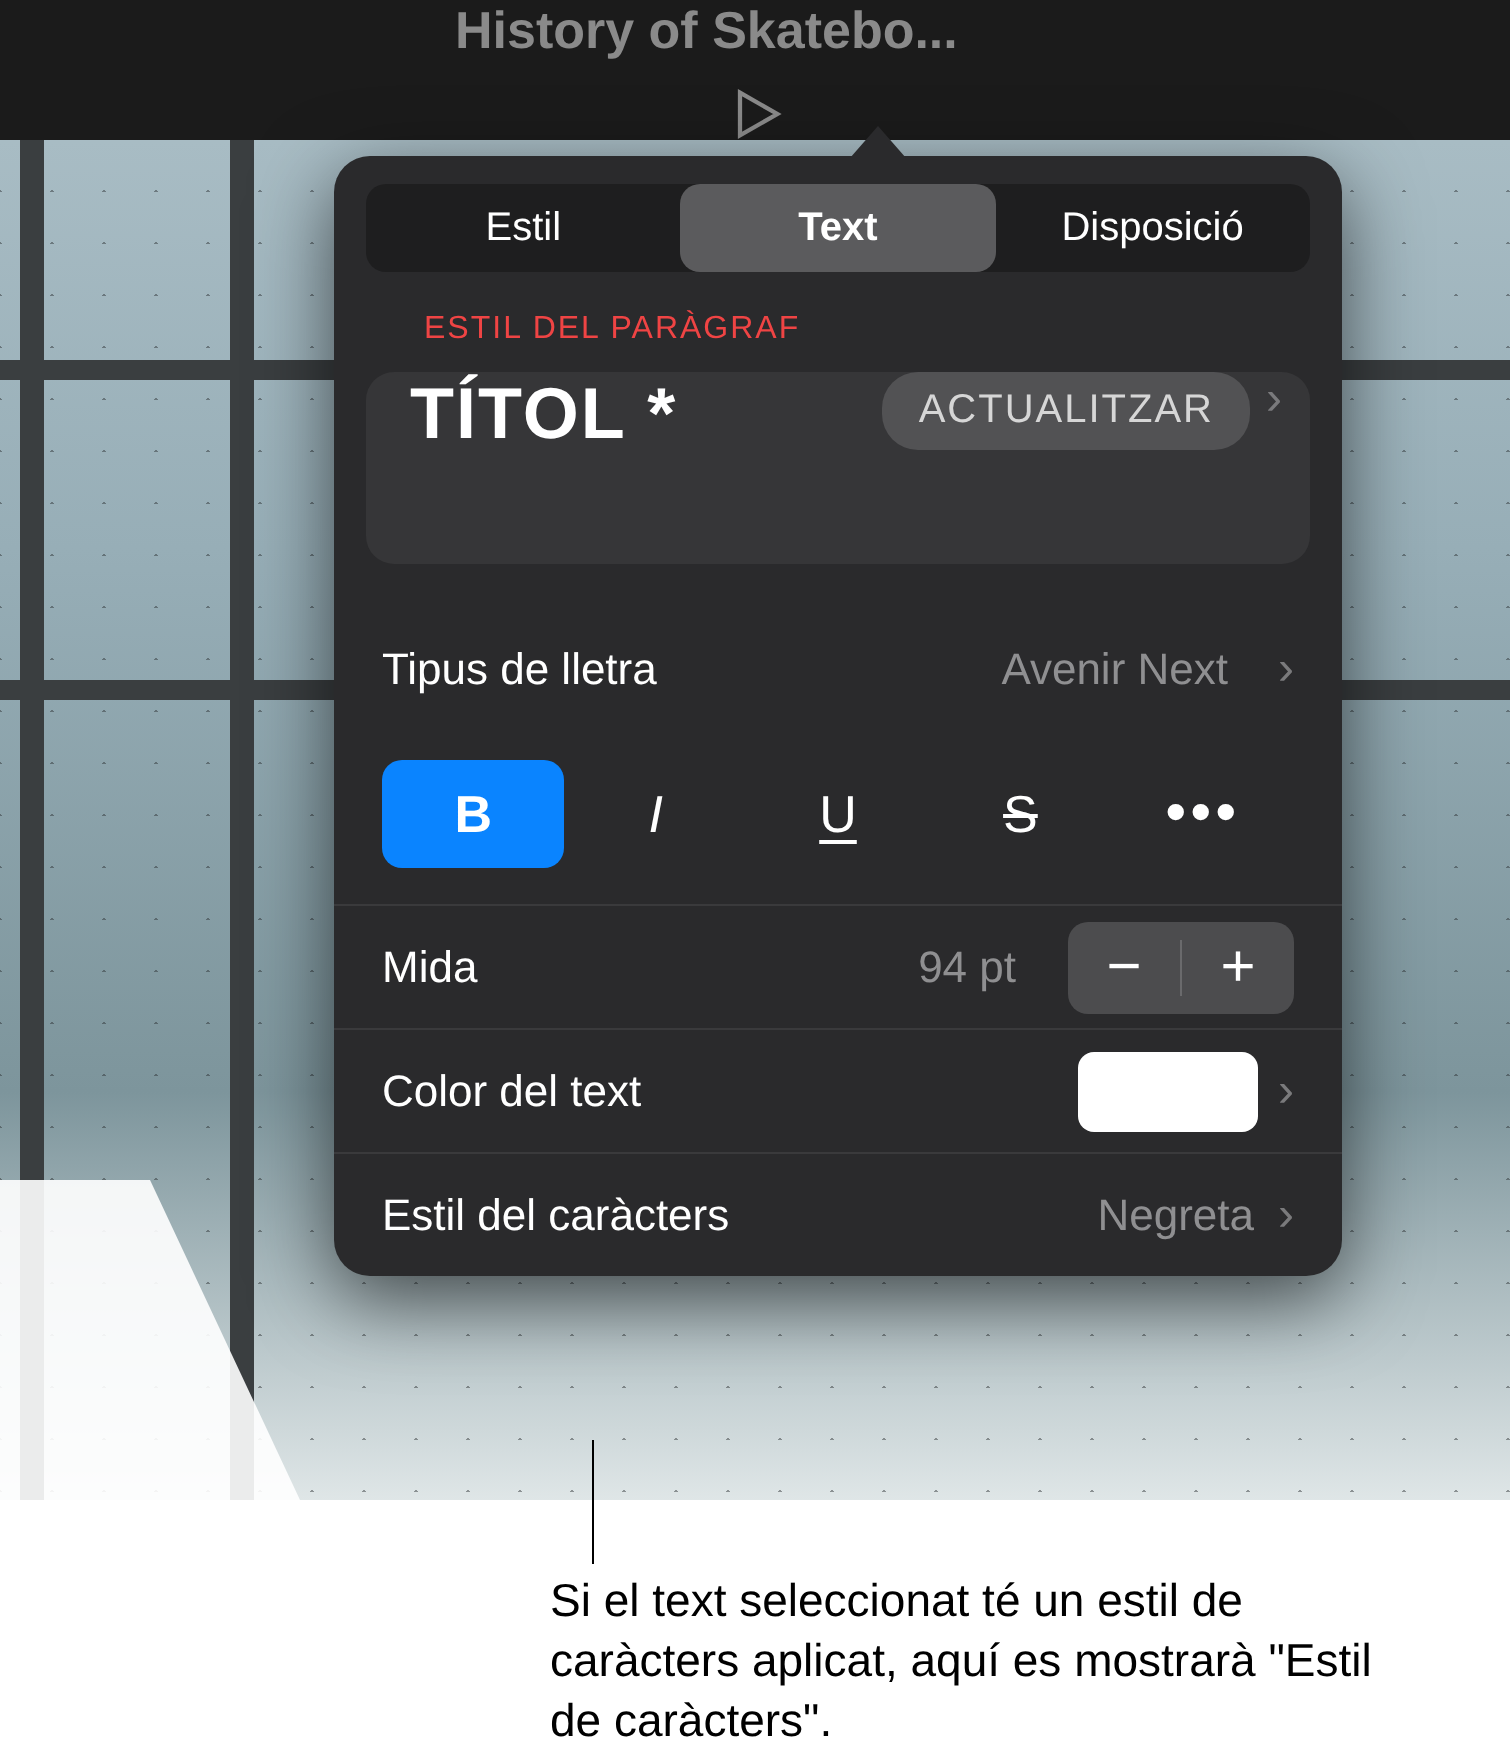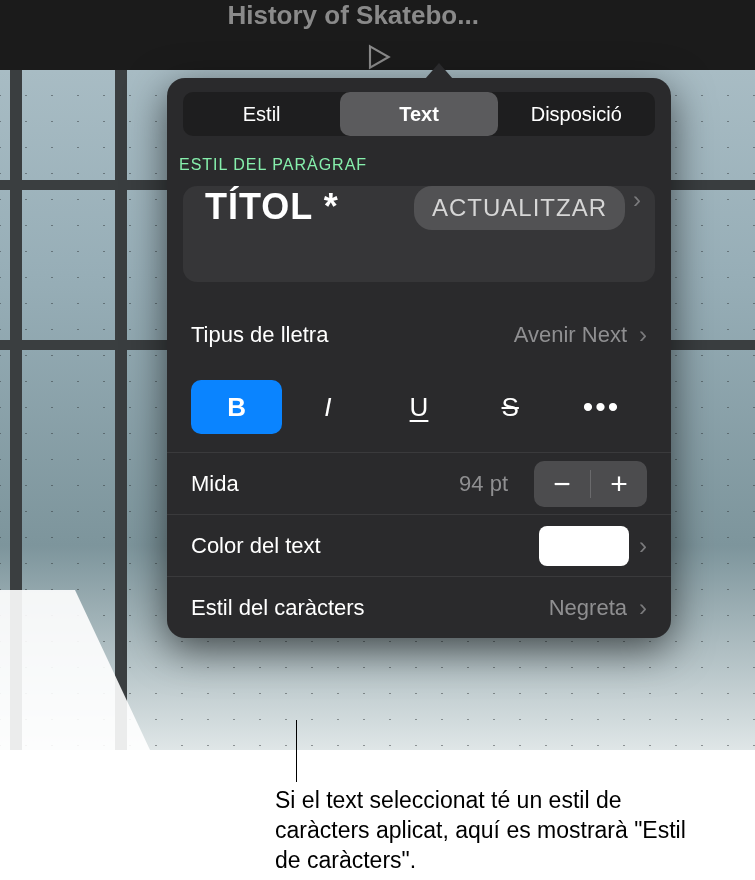--- a/index.html
+++ b/index.html
@@ -110,24 +110,24 @@
     font-size:20px;
     font-weight:400;
   }
   .seg-item.active {
     background:#5b5b5d;
     border-radius:10px;
     margin:0;
     font-weight:600;
   }
   .section-label {
-    color:#86efac;
+    color:#ef4444;
     font-size:16px;
     letter-spacing:1px;
-    padding: 0 28px 12px 12px;
+    padding: 0 28px 12px 45px;
   }
   .para-style-box {
     margin: 0 16px 22px 16px;
     background:#363638;
     border-radius:14px;
     height:96px;
     display:flex;
     align-items:flex-start;
     padding: 0 14px 0 22px;
   }
@@ -137,36 +137,36 @@
     font-weight:900;
     letter-spacing:1px;
     flex:1;
     font-family: "Avenir Next", "Arial Black", sans-serif;
   }
   .update-btn {
     background:#525254;
     color:#d6d6d6;
     border-radius:18px;
     padding: 8px 18px;
-    font-size:24px;
+    font-size:20px;
     letter-spacing:1px;
     margin-right: 8px;
   }
   .chev {
     color:#7a7a7c;
     font-size: 24px;
   }
   .row {
     display:flex;
     align-items:center;
     padding: 0 24px;
     height: 62px;
     border-top: 1px solid #3a3a3c;
   }
-  .row:first-of-type { border-top: none; }
+  .row:first-of-type { border-top: none; gap: 13px; }
   .rows-group {
     margin: 0 0 0 0;
     background: transparent;
   }
   .row-label {
     color:#fff;
     font-size:22px;
     flex:1;
   }
   .row-value {

